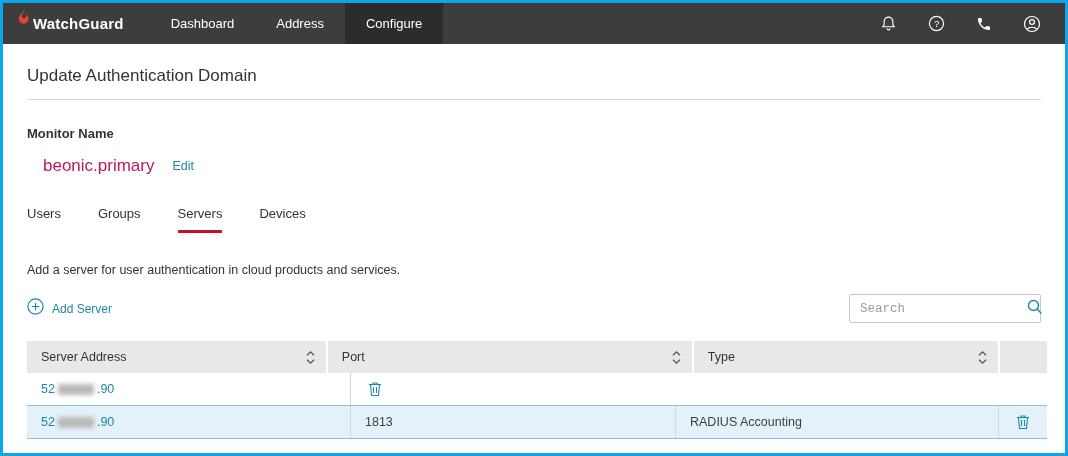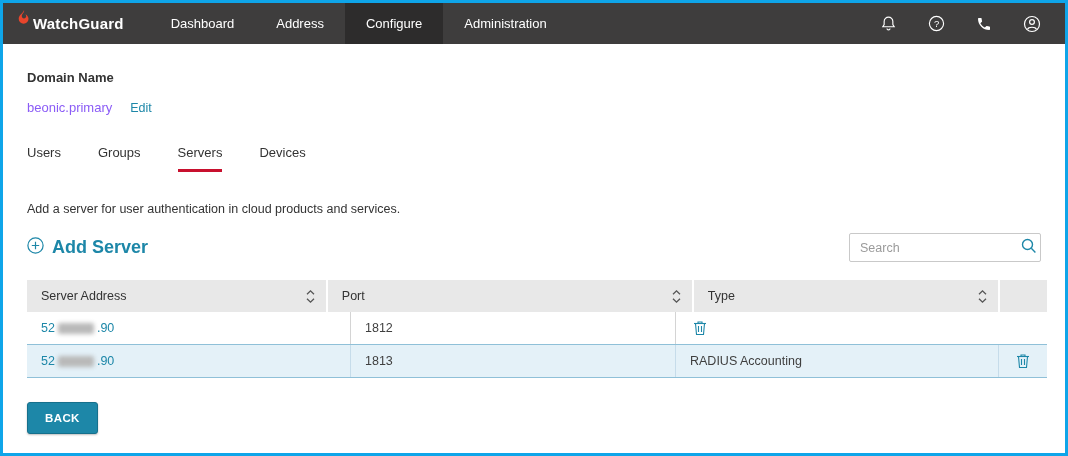--- a/index.html
+++ b/index.html
@@ -50,52 +50,52 @@
   
   .content { padding:0 24px; }
   .page-title-wrap {
     padding:22px 0 13px 0;
     border-bottom:1px solid #d9d9d9;
   }
   .page-title { font-size:17px; color:#333; font-weight:normal; }
 
   .domain-label { margin-top:26px; font-size:13px; font-weight:bold; color:#333; }
   .domain-row { margin-top:15px; display:flex; align-items:center; gap:18px; }
-  .domain-value { font-size:13px; color:#8b5cf6; }
+  .domain-value { font-size:17px; color:#be185d;margin-left:16px; }
   .link { color:#1d87a8; font-size:12.5px; text-decoration:none; cursor:pointer; }
 
   .tabs { margin-top:30px; display:flex; gap:37px; }
   .tab {
     font-size:13px; color:#333;
     padding-bottom:9px;
     cursor:pointer;
     border-bottom:3px solid transparent;
   }
   .tab.active { border-bottom-color:#c8102e; }
 
   .description { margin-top:30px; font-size:12.5px; color:#333; }
 
   .toolbar-row {
     margin-top:17px;
     display:flex; align-items:center; justify-content:space-between;
   }
   .add-server { display:flex; align-items:center; gap:8px; cursor:pointer; }
-  .add-server-label { color:#1d87a8; font-size:18px;font-weight:bold; }
+  .add-server-label { color:#1d87a8; font-size:12px; }
   .search-box {
     width:192px; height:29px;
     border:1px solid #c9c9c9;
     border-radius:2px;
     display:flex; align-items:center;
     padding:0 8px 0 10px;
     background:#fff;
   }
   .search-box input {
     border:none; outline:none;
     flex:1; font-size:12.5px;
-    font-family:Liberation Sans, sans-serif;
+    font-family:Liberation Mono, monospace;
     color:#333;
   }
   .search-box input::placeholder { color:#9b9b9b; }
 
   
   .table { margin-top:18px; width:1020px; }
   .thead { display:flex; height:32px; }
   .th {
     background:#e8e8e8;
     display:flex; align-items:center; justify-content:space-between;
@@ -158,21 +158,20 @@
         <svg width="13" height="15" viewBox="0 0 13 15">
           <path d="M7 0c.8 2.6-2.2 3.6-2.2 6.3 0 1.2 1 2.2 2.2 2.2s2.2-1 2.2-2.2c0-.7-.3-1.4-.7-2.1 1.7.9 3 2.6 3 4.6A4.9 4.9 0 0 1 6.6 13.7 4.9 4.9 0 0 1 1.7 8.8C1.7 4.7 6.2 3.4 7 0z" fill="#e8452c"></path>
         </svg>
       </span>
       <span class="brand-text">WatchGuard</span>
     </div>
     <div class="nav-items">
       <div class="nav-item">Dashboard</div>
       <div class="nav-item">Address</div>
       <div class="nav-item active">Configure</div>
-      <div class="nav-item">Administration</div>
     </div>
     <div class="nav-right">
       <span class="nav-icon">
         <svg width="17" height="17" viewBox="0 0 18 18" fill="none" stroke="#fff" stroke-width="1.2">
           <path d="M9 2.2a4.6 4.6 0 0 0-4.6 4.6v3.4L3 12.4h12l-1.4-2.2V6.8A4.6 4.6 0 0 0 9 2.2z"></path>
           <path d="M7.4 14.2a1.6 1.6 0 0 0 3.2 0"></path>
         </svg>
       </span>
       <span class="nav-icon">
         <svg width="17" height="17" viewBox="0 0 18 18">
@@ -190,22 +189,25 @@
           <circle cx="9" cy="9" r="7.5"></circle>
           <circle cx="9" cy="7" r="2.4"></circle>
           <path d="M4.6 14.2c.9-2.6 7.9-2.6 8.8 0"></path>
         </svg>
       </span>
     </div>
   </div>
 
   <div class="content">
 
-
-    <div class="domain-label">Domain Name</div>
+    <div class="page-title-wrap">
+      <h1 class="page-title">Update Authentication Domain</h1>
+    </div>
+
+    <div class="domain-label">Monitor Name</div>
     <div class="domain-row">
       <span class="domain-value">beonic.primary</span>
       <a class="link">Edit</a>
     </div>
 
     <div class="tabs">
       <div class="tab">Users</div>
       <div class="tab">Groups</div>
       <div class="tab active">Servers</div>
       <div class="tab">Devices</div>
@@ -266,21 +268,20 @@
         </div>
         <div class="th c4"></div>
       </div>
 
       <div class="trow">
         <div class="td c1">
           <span>52</span>
           <span class="redact"></span>
           <span>.90</span>
         </div>
-        <div class="td c2">1812</div>
         <div class="td c4">
           <span class="trash-btn">
             <svg width="14" height="16" viewBox="0 0 14 16" fill="none" stroke="#1d87a8" stroke-width="1.1">
               <path d="M1 3.5h12"></path>
                 <path d="M5 3.5V2h4v1.5"></path>
               <path d="M2.5 3.5l1 11h7l1-11"></path>
               <path d="M5.5 6v6M8.5 6v6"></path>
             </svg>
           </span>
         </div>

